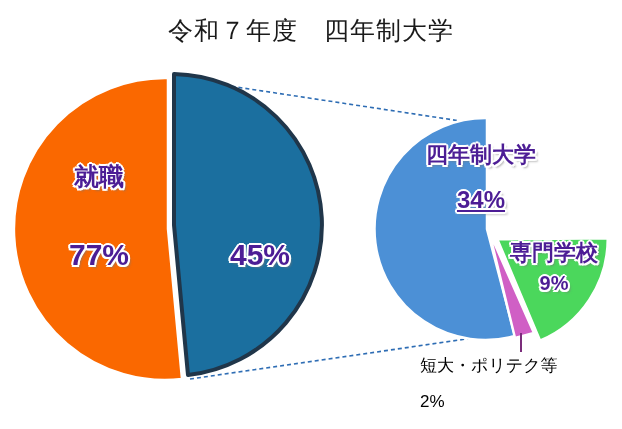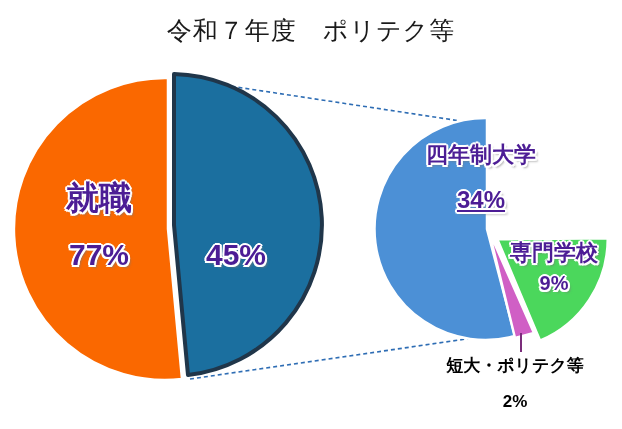--- a/index.html
+++ b/index.html
@@ -42,44 +42,43 @@
     white-space: nowrap;
     text-shadow:
       -1.5px -1.5px 0 #ffffff,
        1.5px -1.5px 0 #ffffff,
       -1.5px  1.5px 0 #ffffff,
        1.5px  1.5px 0 #ffffff,
       -2px 0 0 #ffffff, 2px 0 0 #ffffff,
       0 -2px 0 #ffffff, 0 2px 0 #ffffff,
       2.5px 2.5px 2px rgba(120,120,120,0.55);
   }
-  .lbl-shuushoku-name { left: 36px;  top: 176px; width: 126px; font-size: 33px; }
+  .lbl-shuushoku-name { left: 36px;  top: 160px; width: 126px; font-size: 25px; }
   .lbl-shuushoku-val  { left: 36px;  top: 238px; width: 126px; font-size: 30px; }
   .lbl-shingaku-name  { left: 196px; top: 178px; width: 112px; font-size: 28px; }
-  .lbl-shingaku-val   { left: 180px; top: 238px; width: 112px; font-size: 30px; }
+  .lbl-shingaku-val   { left: 204px; top: 238px; width: 112px; font-size: 30px; }
   .lbl-univ-name      { left: 395px; top: 140px; width: 172px; font-size: 22px; }
   .lbl-univ-val       { left: 395px; top: 186px; width: 172px; font-size: 24px; text-decoration: underline; }
   .lbl-senmon-name    { left: 498px; top: 238px; width: 112px; font-size: 22px; }
   .lbl-senmon-val     { left: 498px; top: 272px; width: 112px; font-size: 20px; }
   .callout-label {
     position: absolute;
-    font-weight: 700;
+    font-weight: 400;
     color: #000000;
-    text-align: center;
     white-space: nowrap;
   }
   .lbl-tandai-name { left: 420px; top: 354px; width: 190px; font-size: 17px; }
   .lbl-tandai-val  { left: 420px; top: 392px; width: 190px; font-size: 17px; }
 </style>
 </head>
 <body>
 
 <div id="page">
 
-  <div id="chart-title">令和７年度　ポリテク等</div>
+  <div id="chart-title">令和７年度　四年制大学</div>
 
   <svg id="chart-svg" width="622" height="429" viewBox="0 0 622 429">
 
     <g>
       <line x1="190" y1="80" x2="487" y2="125" stroke="#2E6DB4" stroke-width="1.6" stroke-dasharray="4,3"></line>
       <line x1="190" y1="379" x2="487" y2="336" stroke="#2E6DB4" stroke-width="1.6" stroke-dasharray="4,3"></line>
     </g>
 
     <g>
       <path d="M 168 229 L 168 78 A 151 151 0 1 0 182 379 Z" fill="#FA6800" stroke="#ffffff" stroke-width="2.5"></path>

